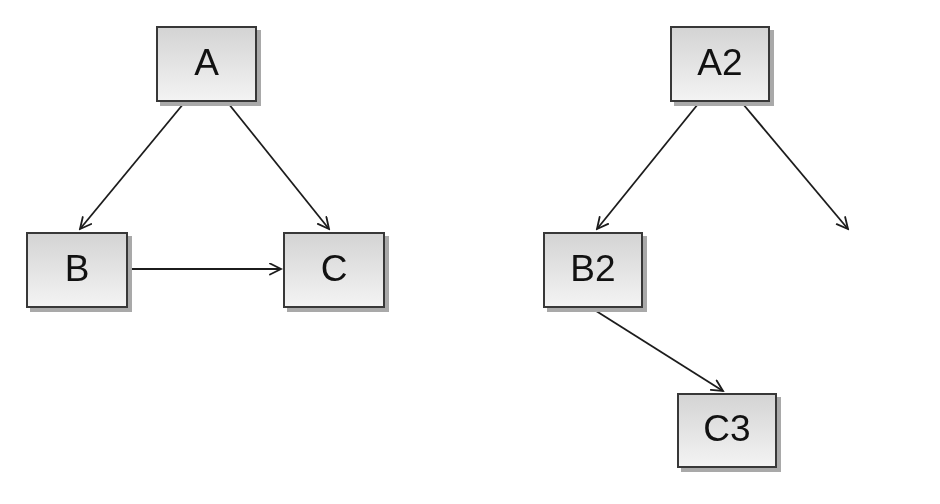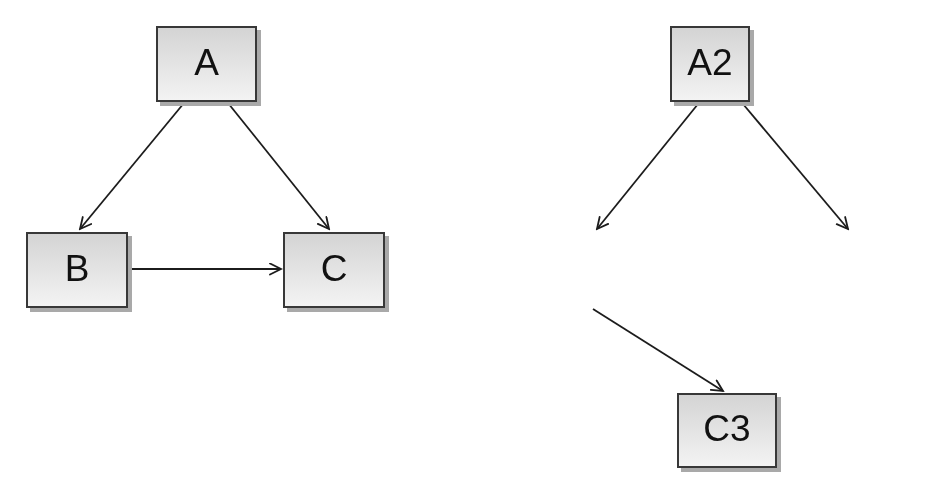--- a/index.html
+++ b/index.html
@@ -65,19 +65,22 @@
 
 <div class="node" style="left: 156px; top: 26px; width: 101px; height: 76px;">
       <span class="node-label">A</span>
     </div>
     <div class="node" style="left: 26px; top: 232px; width: 102px; height: 76px;">
       <span class="node-label">B</span>
     </div>
     <div class="node" style="left: 283px; top: 232px; width: 102px; height: 76px;">
       <span class="node-label">C</span>
     </div>
-    <div class="node" style="left: 670px; top: 26px; width: 80px; height: 76px;">
+    <div class="node" style="left: 670px; top: 26px; width: 100px; height: 76px;">
       <span class="node-label">A2</span>
+    </div>
+    <div class="node" style="left: 543px; top: 232px; width: 100px; height: 76px;">
+      <span class="node-label">B2</span>
     </div>
     <div class="node" style="left: 677px; top: 393px; width: 100px; height: 75px; justify-content: center;">
       <span class="node-label">C3</span>
     </div>
   </div>
 
 </body></html>

